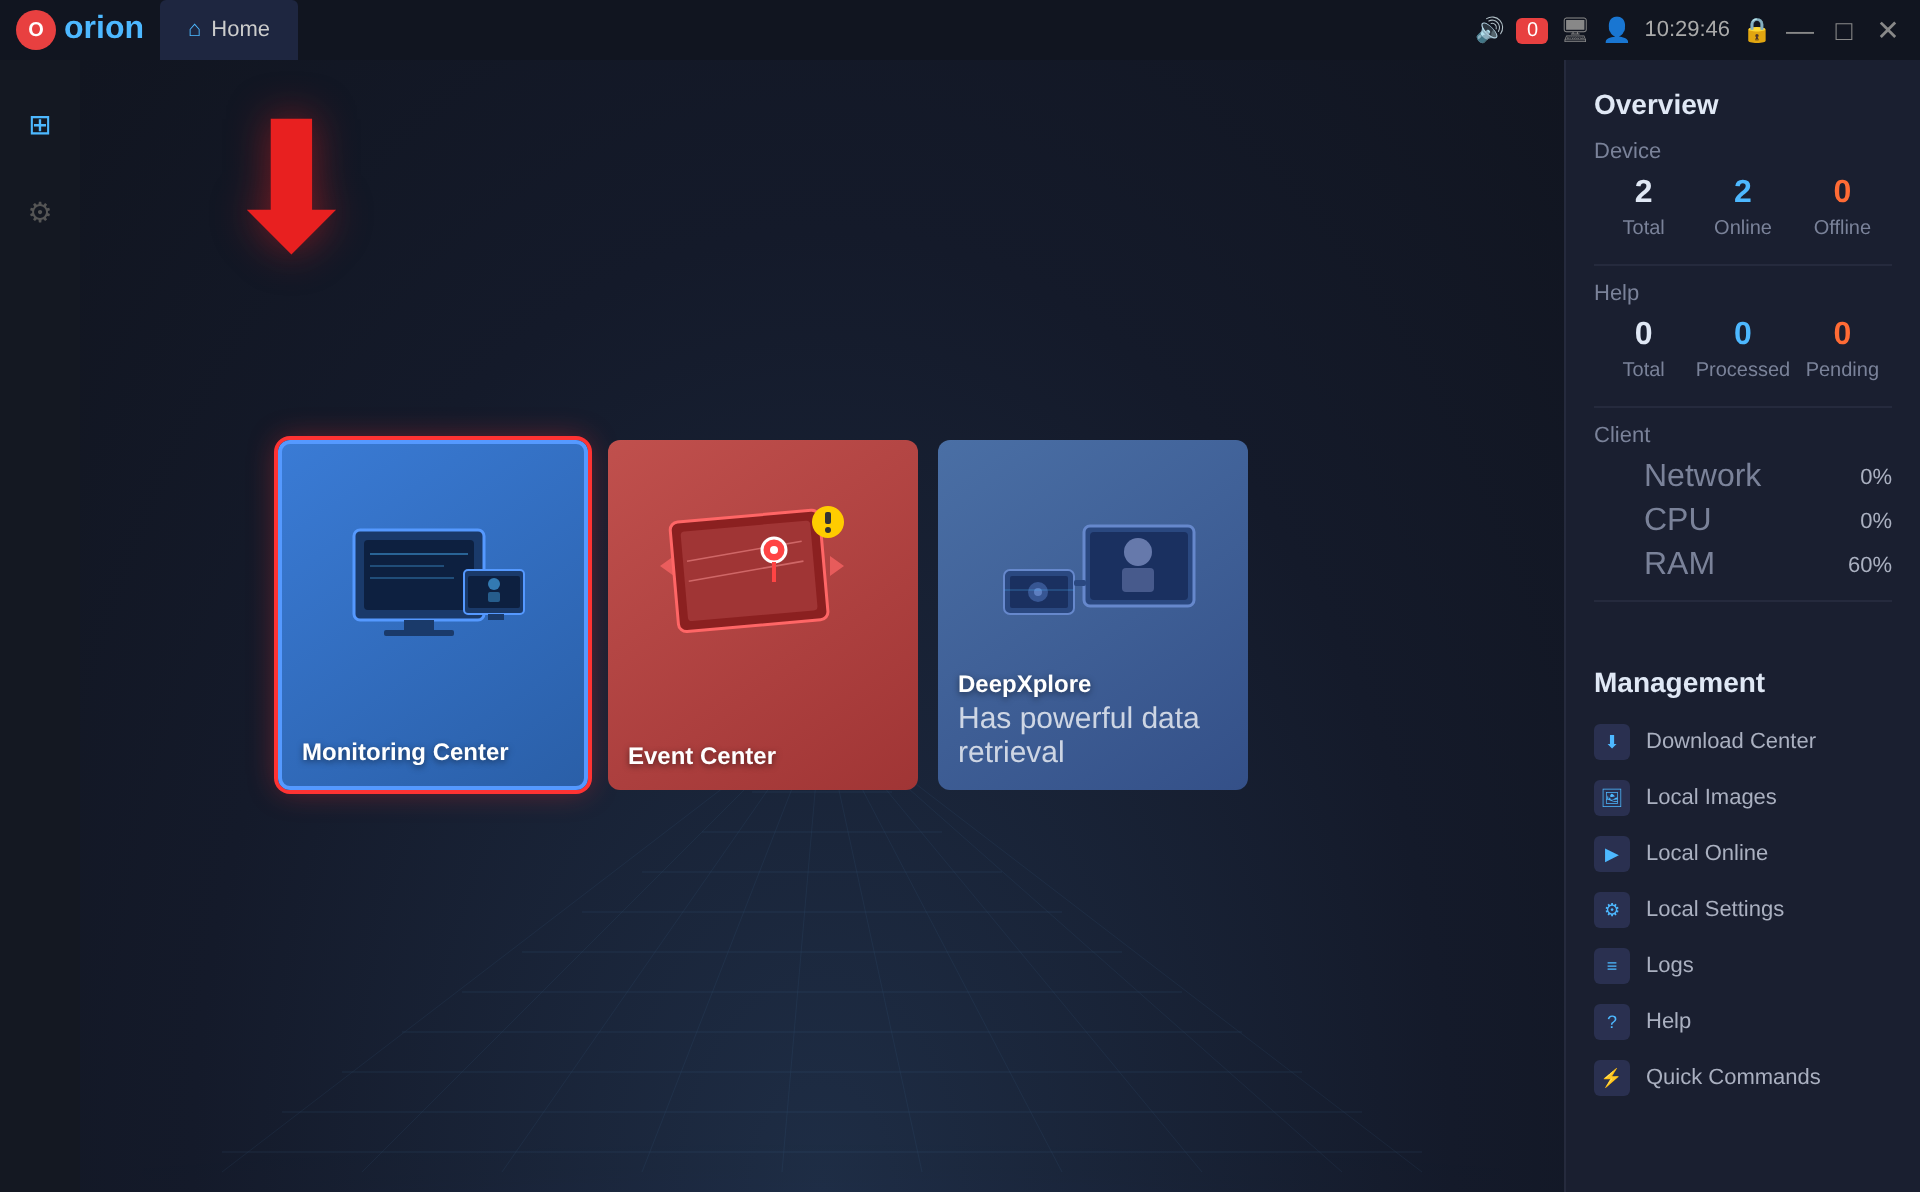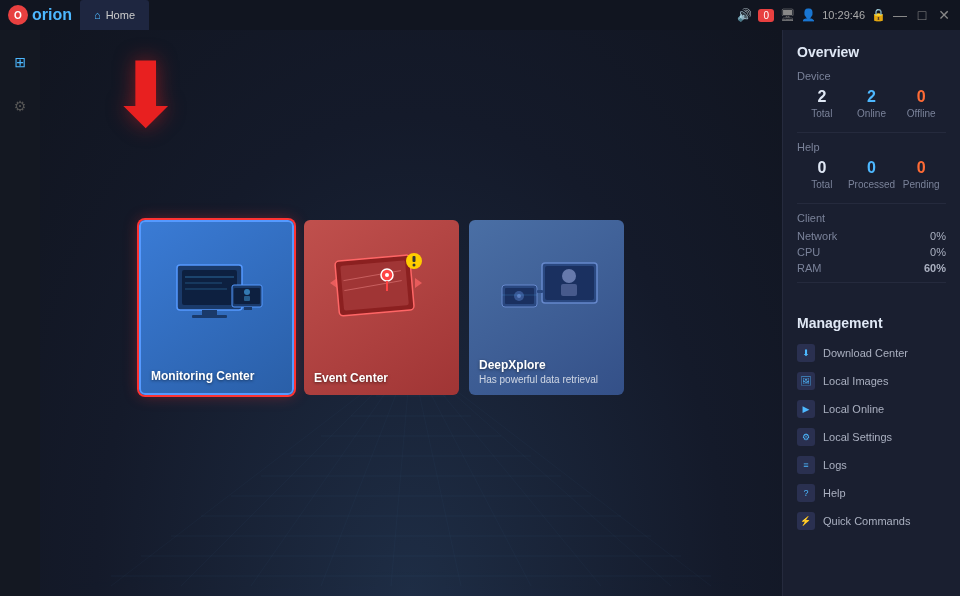--- a/index.html
+++ b/index.html
@@ -185,21 +185,21 @@
       background: linear-gradient(145deg, #4a6fa5, #345088);
     }
     .card-label {
       color: white;
       font-size: 12px;
       font-weight: 600;
       text-shadow: 0 1px 3px rgba(0,0,0,0.5);
     }
     .card-sublabel {
       color: rgba(255,255,255,0.75);
-      font-size: 10px;
+      font-size: 15px;
       margin-top: 2px;
     }
 
     
     .card-illustration {
       position: absolute;
       top: 8px;
       left: 50%;
       transform: translateX(-50%);
       width: 120px;
@@ -259,27 +259,26 @@
       border-top: 1px solid #252a3d;
       margin: 8px 0;
     }
 
     .client-row {
       display: flex;
       justify-content: space-between;
       align-items: center;
       margin-bottom: 4px;
     }
-    .client-label { color: #7a8299; font-size: 11px; }
+    .client-label { color: #7a8299; font-size: 16px; margin-left: 25px; }
     .client-value { color: #aab0c0; font-size: 11px; }
 
     .ram-bar-container {
       display: flex;
       gap: 6px;
-      font-weight: bold;
     }
     .ram-bar {
       height: 4px;
       background: #252a3d;
       border-radius: 2px;
       flex: 1;
       overflow: hidden;
     }
     .ram-bar-fill {
       height: 100%;

